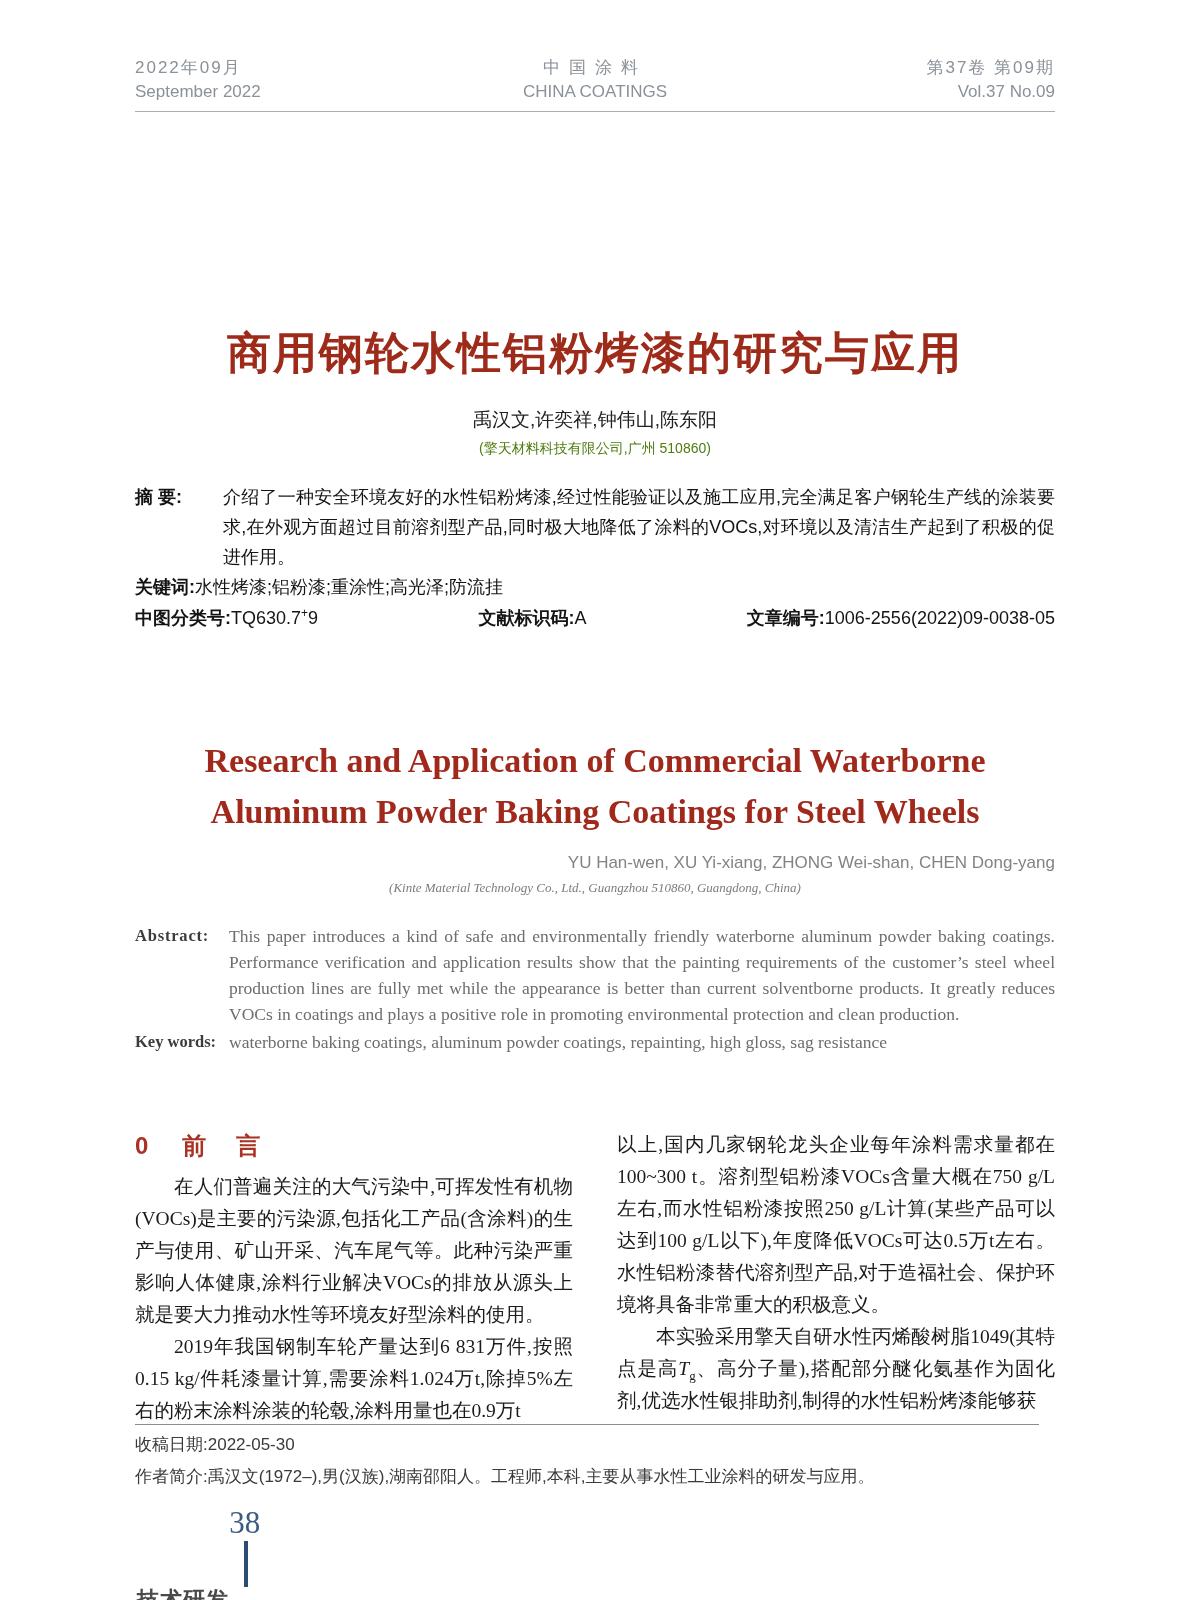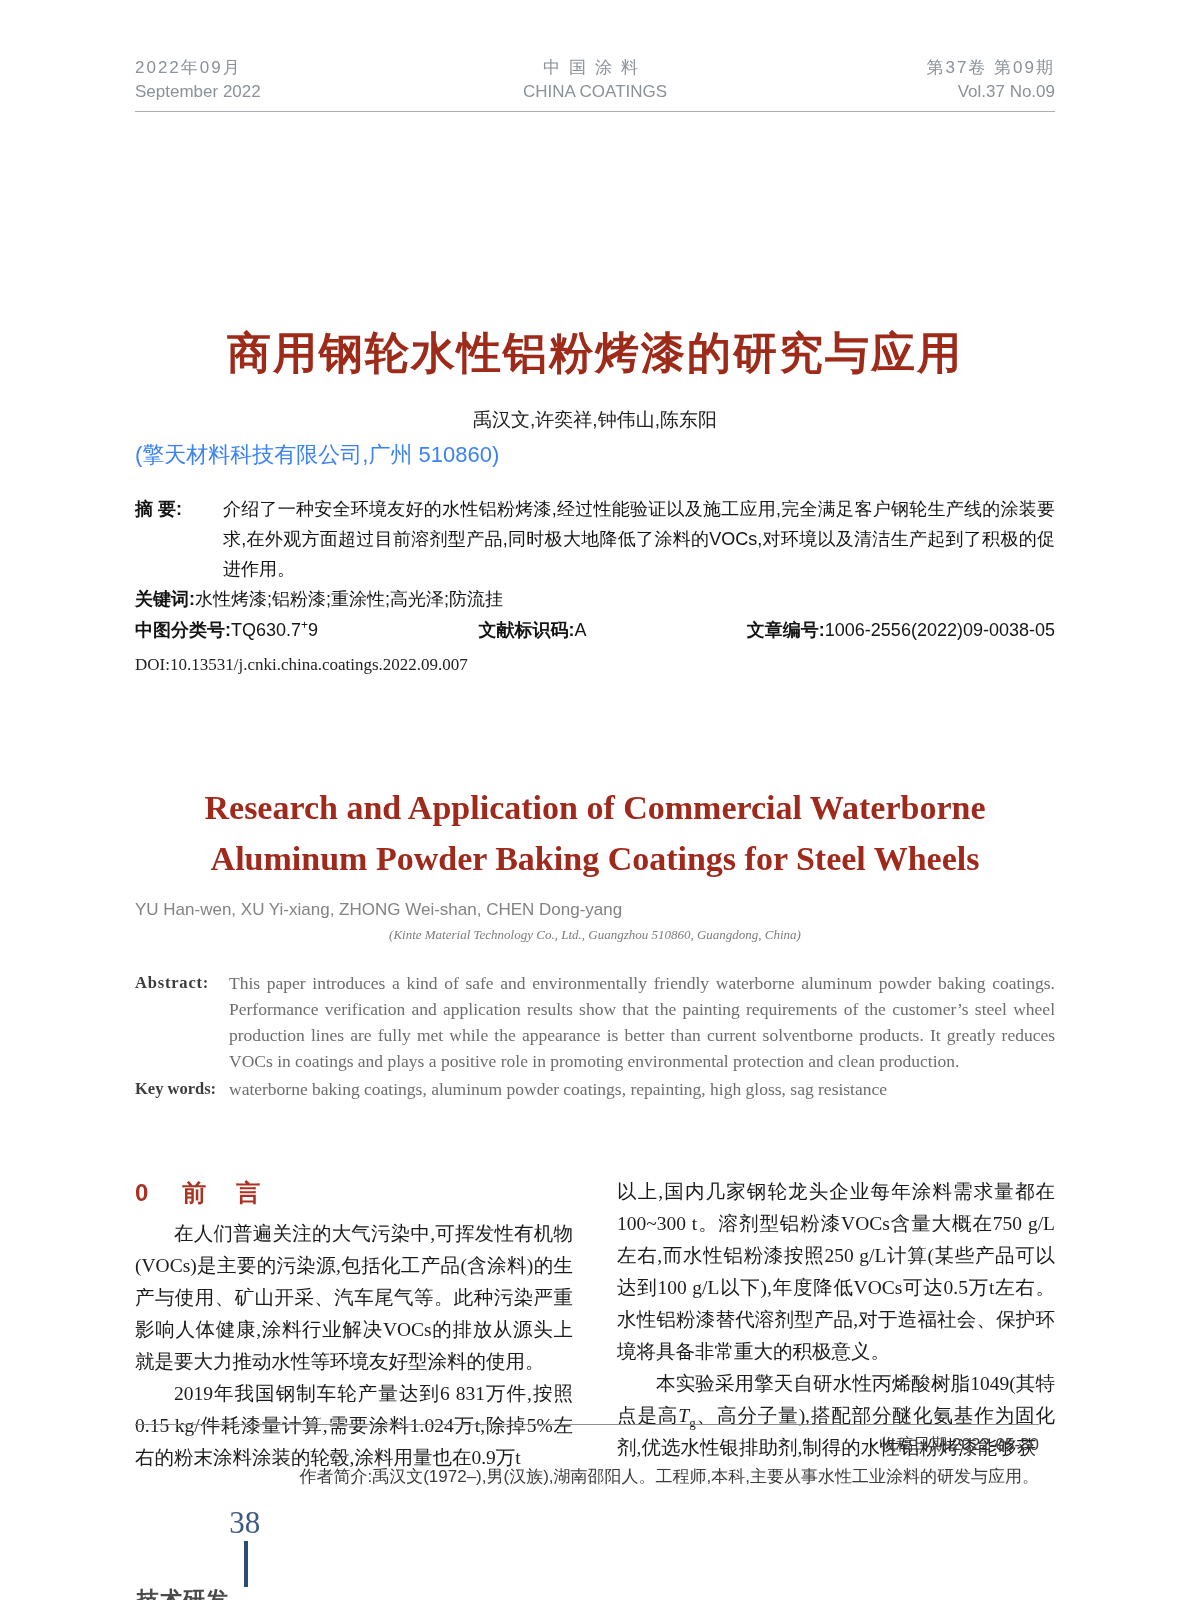--- a/index.html
+++ b/index.html
@@ -25,42 +25,42 @@
   .hcol.center .zh { letter-spacing:9px; }
   .header-rule { height:1px; background:#a9aeb3; margin-top:7px; }
 
   
   .title-zh {
     margin-top:212px; text-align:center;
     font-size:44px; font-weight:700; letter-spacing:2px;
     color:#9e2a1a;
   }
   .authors-zh { margin-top:24px; text-align:center; font-size:19px; color:#222; }
-  .affil-zh   { margin-top:7px;  font-size:22px; color:#3b82f6; }
+  .affil-zh   { margin-top:7px;  text-align:center; font-size:14px; color:#4d7c0f; }
 
   
   .meta { margin-top:24px; font-size:18px; line-height:30px; color:#141414; }
   .hang { display:flex; align-items:flex-start; }
   .hang .label { font-weight:700; white-space:nowrap; flex:0 0 auto; }
   .hang .txt { text-align:justify; flex:1; }
   .meta .hang .label { width:88px; }
   .class-row { display:flex; justify-content:space-between; margin-top:1px; }
   .class-row .item { white-space:nowrap; }
   .class-row .item .lab { font-weight:700; }
   .doi-row { margin-top:5px; font-family:"Liberation Serif", serif; font-size:17px; color:#222; }
   sup { font-size:12px; vertical-align:super; line-height:0; }
   sub { font-size:13px; vertical-align:sub; line-height:0; }
 
   
   .title-en {
     margin-top:102px; text-align:center;
     font-family:"Liberation Serif", serif; font-weight:700;
     font-size:34px; line-height:51px; color:#a1291c;
   }
-  .authors-en { margin-top:16px; text-align:left; font-size:17px; color:#838383; }
+  .authors-en { margin-top:16px; text-align:right; font-size:17px; color:#838383; }
   .affil-en {
     margin-top:7px; text-align:center;
     font-family:"Liberation Serif", serif; font-style:italic;
     font-size:13px; color:#7c7c7c;
   }
 
   
   .abstract-en {
     margin-top:27px;
     font-family:"Liberation Serif", serif;
@@ -87,21 +87,21 @@
     font-family:"Liberation Sans", sans-serif;
     color:#a93323; font-weight:700; font-size:24px; line-height:34px;
     margin-bottom:8px;
   }
   .section-heading .num { margin-right:34px; }
   .section-heading .tt { letter-spacing:30px; }
   p.indent { text-indent:2em; }
   .tg { font-style:italic; }
 
   
-  .footnote { position:absolute; left:135px; right:148px; top:1424px;text-align:right; }
+  .footnote { position:absolute; left:135px; right:148px; top:1424px; }
   .footnote-rule { height:1px; background:#8d8d8d; }
   .footnote .fline { margin-top:7px; font-size:17px; line-height:25px; color:#3a3a3a; }
   .footnote .flab { }
 
   
   .page-footer { position:absolute; left:137px; top:1497px; display:flex; align-items:center;flex-direction:column; }
   .page-num {
     font-family:"Liberation Serif", serif;
     font-size:31px; color:#3d5c80; padding-top:8px;
   }
@@ -145,21 +145,20 @@
       </div>
       <div class="hang">
         <span class="label" style="width:auto;">关键词:</span>
         <span class="txt">水性烤漆;铝粉漆;重涂性;高光泽;防流挂</span>
       </div>
       <div class="class-row">
         <span class="item"><span class="lab">中图分类号:</span><span>TQ630.7</span><sup>+</sup><span>9</span></span>
         <span class="item"><span class="lab">文献标识码:</span><span>A</span></span>
         <span class="item"><span class="lab">文章编号:</span><span>1006-2556(2022)09-0038-05</span></span>
       </div>
-      <div class="doi-row">DOI:10.13531/j.cnki.china.coatings.2022.09.007</div>
     </div>
 
     <div class="title-en">
       <div>Research and Application of Commercial Waterborne</div>
       <div>Aluminum Powder Baking Coatings for Steel Wheels</div>
     </div>
     <div class="authors-en">YU Han-wen, XU Yi-xiang, ZHONG Wei-shan, CHEN Dong-yang</div>
     <div class="affil-en">(Kinte Material Technology Co., Ltd., Guangzhou 510860, Guangdong, China)</div>
 
     <div class="abstract-en hang">

